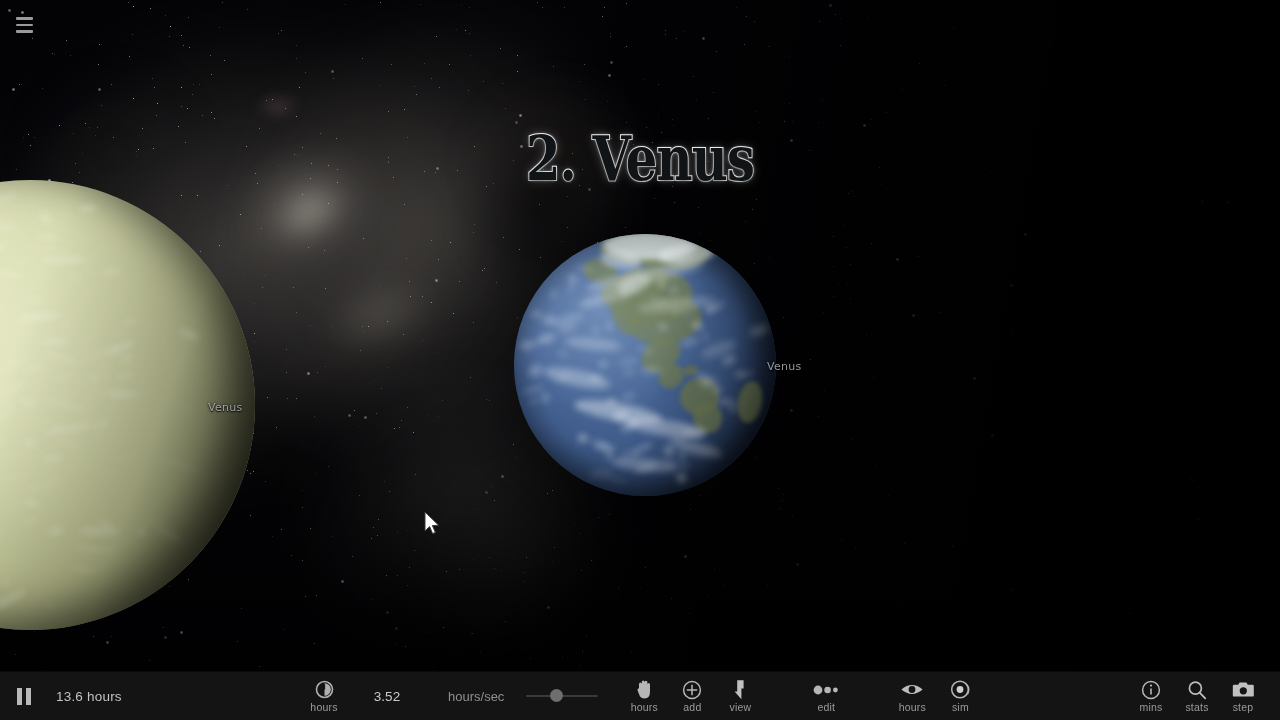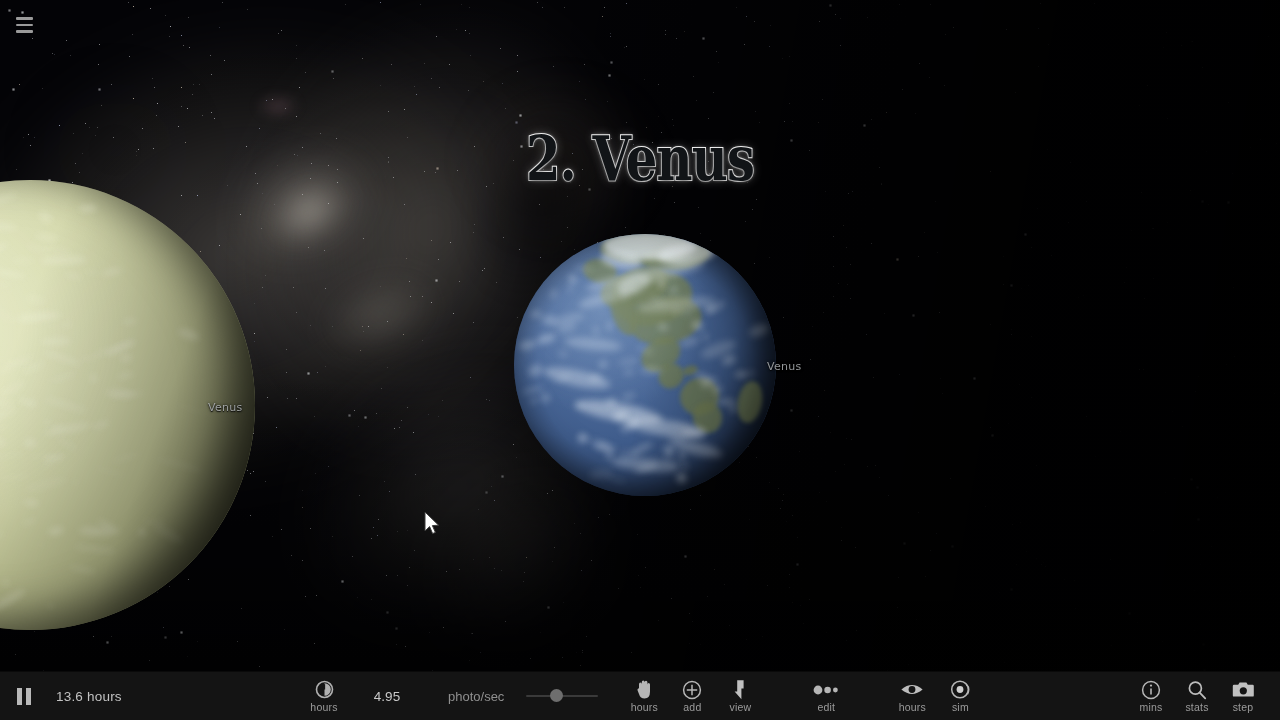--- a/index.html
+++ b/index.html
@@ -625,23 +625,23 @@
         <span class="ti">
           <svg width="19" height="19" viewBox="0 0 19 19">
             <circle cx="9.5" cy="9.5" r="8" fill="none" stroke="#b0b0b0" stroke-width="1.6"></circle>
             <path d="M9.5 3.2 A6.3 6.3 0 0 1 9.5 15.8 Z" fill="#b0b0b0"></path>
             <path d="M9.5 9.5 L9.5 4.2" stroke="#141414" stroke-width="1.3"></path>
           </svg>
         </span>
         <span class="tl">hours</span>
       </div>
 
-      <div id="rate-value">4.95</div>
-
-      <div id="rate-unit">photo/sec</div>
+      <div id="rate-value">3.52</div>
+
+      <div id="rate-unit">hours/sec</div>
 
       <div id="rate-slider">
         <div class="track"></div>
         <div class="knob" style="left: 24px;"></div>
       </div>
     </div>
 
     <div class="tb-center">
 
       <div class="tb-tool" id="edit-tool">

